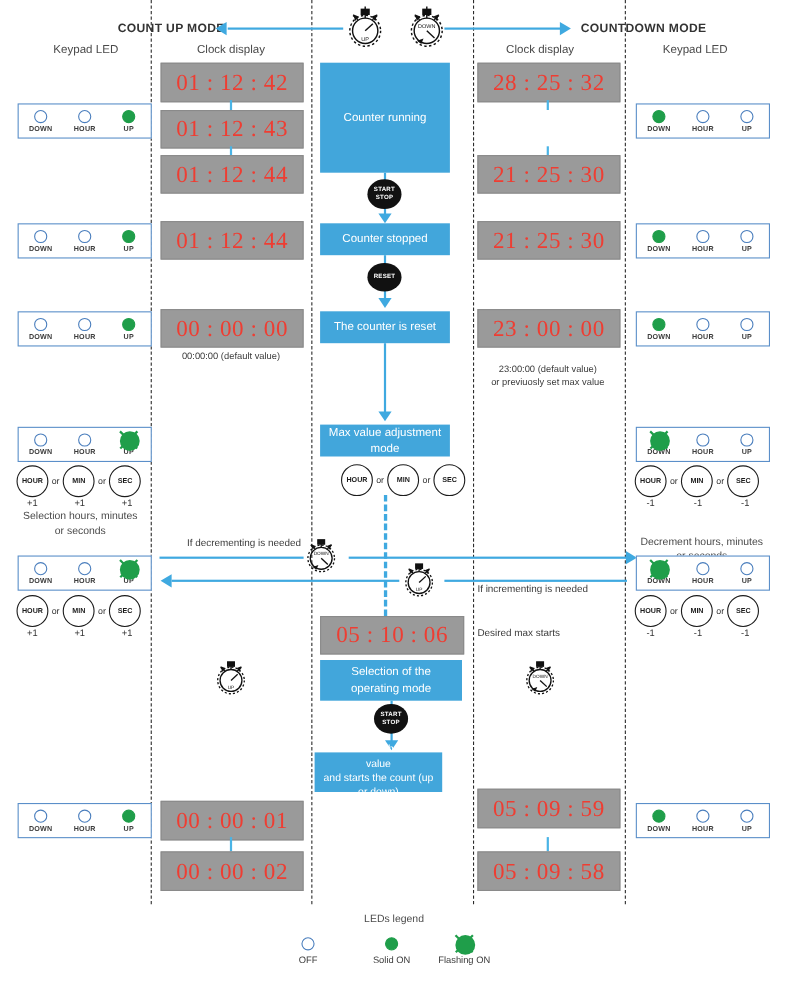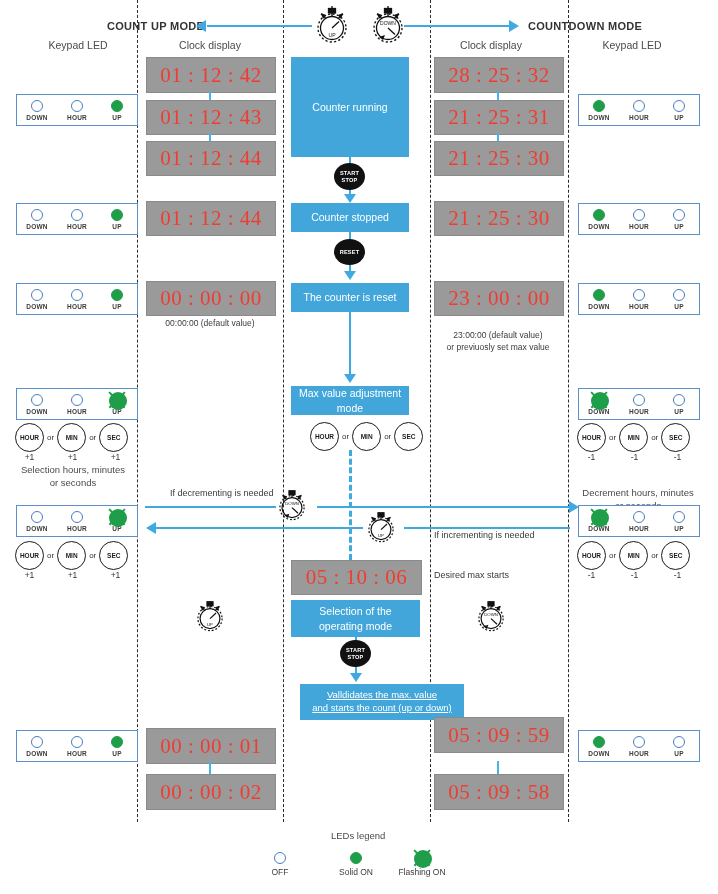--- a/index.html
+++ b/index.html
@@ -255,21 +255,20 @@
   <div class="col-head" style="left:582px;top:39px;width:100px;">Keypad LED</div>
 
   <div class="clock" style="left:146px;top:57px;width:128px;height:34px;">01 : 12 : 42</div>
   <div class="tline" style="left:209px;top:91px;height:9px;"></div>
   <div class="clock" style="left:146px;top:100px;width:128px;height:33px;">01 : 12 : 43</div>
   <div class="tline" style="left:209px;top:133px;height:8px;"></div>
   <div class="clock" style="left:146px;top:141px;width:128px;height:33px;">01 : 12 : 44</div>
 
   <div class="clock" style="left:434px;top:57px;width:128px;height:34px;">28 : 25 : 32</div>
   <div class="tline" style="left:497px;top:91px;height:9px;"></div>
-  <div class="clock" style="left:434px;top:100px;width:128px;height:33px;">21 : 25 : 31</div>
   <div class="tline" style="left:497px;top:133px;height:8px;"></div>
   <div class="clock" style="left:434px;top:141px;width:128px;height:33px;">21 : 25 : 30</div>
 
   <div class="pbox" style="left:291px;top:57px;width:118px;height:100px;">Counter running</div>
   <div class="vline" style="left:349px;top:157px;height:14px;"></div>
   <div class="oval" style="left:334px;top:163px;width:31px;height:27px;">
     <span>START</span>
     <span>STOP</span>
   </div>
   <div class="vline" style="left:349px;top:188px;height:9px;"></div>
@@ -642,21 +641,21 @@
   </div>
 
   <div class="vline" style="left:355px;top:637px;height:8px;"></div>
   <div class="oval" style="left:340px;top:640px;width:31px;height:27px;">
     <span>START</span>
     <span>STOP</span>
   </div>
   <div class="vline" style="left:355px;top:665px;height:11px;"></div>
   <div class="arrowdown" style="left:350px;top:673px;"></div>
 
-  <div class="pbox" style="left:300px;top:684px;width:164px;height:36px;white-space:pre-line;font-size:9.5px;text-decoration:underline;">Valldidates the max. value
+  <div class="pbox" style="left:286px;top:684px;width:116px;height:36px;white-space:pre-line;font-size:9.5px;">Valldidates the max. value
 and starts the count (up or down)</div>
 
   <div class="clock" style="left:146px;top:728px;width:128px;height:34px;">00 : 00 : 01</div>
   <div class="tline" style="left:209px;top:761px;height:13px;"></div>
   <div class="clock" style="left:146px;top:774px;width:128px;height:34px;">00 : 00 : 02</div>
 
   <div class="clock" style="left:434px;top:717px;width:128px;height:34px;text-align:center;">05 : 09 : 59</div>
   <div class="tline" style="left:497px;top:761px;height:13px;"></div>
   <div class="clock" style="left:434px;top:774px;width:128px;height:34px;">05 : 09 : 58</div>
 

